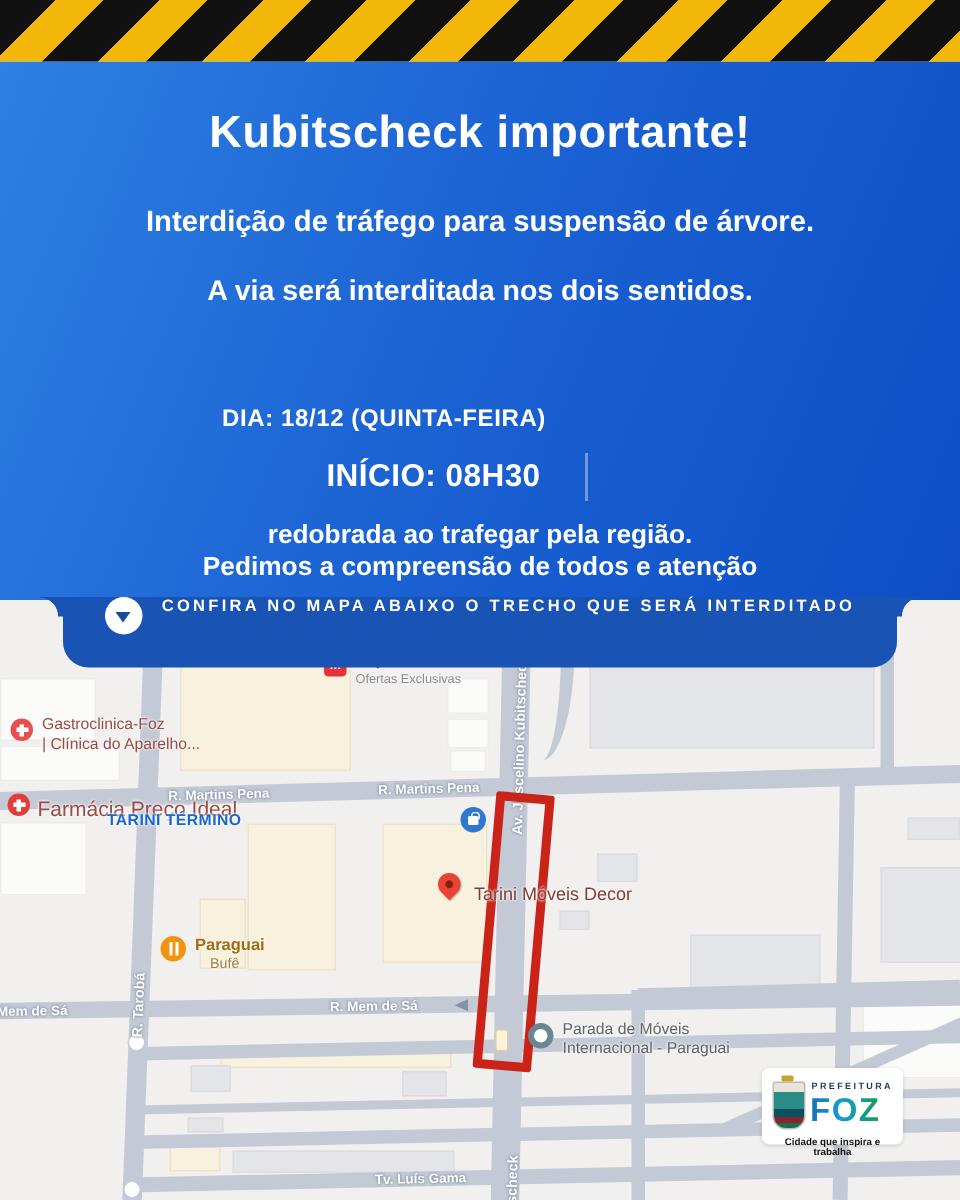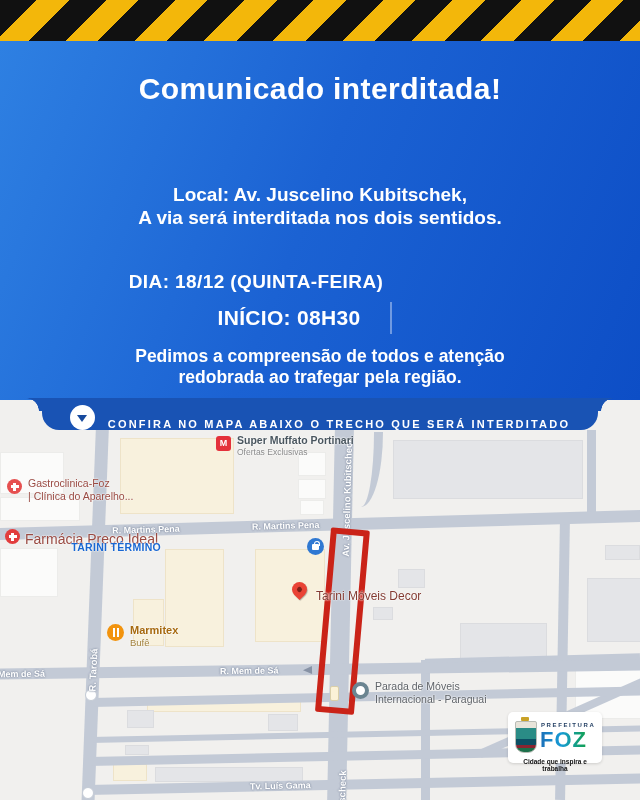--- a/index.html
+++ b/index.html
@@ -11,29 +11,29 @@
     background:repeating-linear-gradient(135deg,#111 0 26px,#f3b70a 26px 49px);}
 
   
   #panel{position:absolute;left:0;top:41px;width:640px;height:359px;
     background:linear-gradient(112deg,#2e80e2 0%,#1b62d3 48%,#0d4ec6 100%);
     color:#fff;text-align:center;}
   .ttl{position:absolute;left:0;width:640px;top:31px;font-size:30px;font-weight:800;letter-spacing:.4px;}
   .sub{position:absolute;left:0;width:640px;top:96px;font-size:19.5px;font-weight:600;}
   .loc{position:absolute;left:0;width:640px;top:142px;font-size:19px;font-weight:700;line-height:23px;}
   .loc .strong{font-weight:800;}
-  .day{position:absolute;left:0;width:512px;top:230px;font-size:19px;font-weight:800;letter-spacing:.4px;}
+  .day{position:absolute;left:0;width:512px;top:230px;font-size:16px;font-weight:800;letter-spacing:.4px;}
   .times{position:absolute;left:0;width:640px;top:261px;display:flex;justify-content:center;align-items:center;}
   .times .cell{font-size:21px;font-weight:800;letter-spacing:.3px;}
   .times .vdiv{width:2px;height:32px;background:#6f9ae2;margin:0 30px;}
   .plea{position:absolute;left:0;width:640px;top:305px;font-size:17.5px;font-weight:800;line-height:21px;}
 
   
-  #tab{position:absolute;left:42px;top:398px;width:556px;height:32px;background:#1953b4;
-    border-radius:0 0 17px 17px;display:flex;align-items:flex-end;justify-content:center;gap:13px;z-index:40;}
+  #tab{position:absolute;left:42px;top:398px;width:556px;height:47px;background:#1953b4;
+    border-radius:0 0 17px 17px;display:flex;align-items:flex-start;justify-content:center;gap:13px;z-index:40;}
   .fillet{position:absolute;top:398px;width:16px;height:13px;z-index:40;}
   #fillet-l{left:26px;background:radial-gradient(circle 13px at 0 100%,transparent 12.5px,#1953b4 13px);}
   #fillet-r{left:598px;background:radial-gradient(circle 13px at 100% 100%,transparent 12.5px,#1953b4 13px);}
   #tab .circ{width:25px;height:25px;border-radius:50%;background:#fff;display:flex;align-items:center;justify-content:center;flex:0 0 auto;}
   #tab .tri{width:0;height:0;border-left:5px solid transparent;border-right:5px solid transparent;border-top:7px solid #174a9e;margin-top:2px;}
   #tab .btxt{color:#fff;font-size:11px;font-weight:600;letter-spacing:2.2px;white-space:nowrap;}
 
   
   #map{position:absolute;left:0;top:398px;width:640px;height:402px;overflow:hidden;background:#f1f0ee;}
   .bld{position:absolute;}
@@ -81,21 +81,21 @@
   #poi-tarini-store .hdl{position:absolute;left:6.5px;top:3px;width:4px;height:4px;border:1.5px solid #fff;border-bottom:none;border-radius:3px 3px 0 0;}
   #poi-decor{left:292px;top:184px;}
   .pin{position:absolute;left:0;top:0;width:15px;height:15px;background:#e94335;border-radius:50% 50% 50% 0;
     transform:rotate(-45deg);box-shadow:0 1px 1px rgba(0,0,0,.3);}
   .pin:after{content:"";position:absolute;left:5px;top:5px;width:5px;height:5px;border-radius:50%;background:#7d2018;}
   #poi-decor .n{position:absolute;left:24px;top:7px;font-size:12px;color:#833b32;}
   #poi-marmitex{left:107px;top:226px;}
   #poi-marmitex .cicon{background:#f2930d;position:absolute;left:0;top:0;width:17px;height:17px;}
   #poi-marmitex .fk{position:absolute;left:6px;top:4px;width:2px;height:9px;background:#fff;box-shadow:4px 0 0 #fff;}
   #poi-marmitex .n{position:absolute;left:23px;top:0;font-size:11px;font-weight:600;color:#a6690e;}
-  #poi-marmitex .s{position:absolute;left:23px;top:13px;font-size:9.5px;color:#a1803d;}
+  #poi-marmitex .s{position:absolute;left:33px;top:13px;font-size:9.5px;color:#a1803d;}
   #poi-bus{left:352px;top:282px;}
   #poi-bus .stop{position:absolute;left:0;top:2px;width:9px;height:9px;border-radius:50%;background:#fff;border:4px solid #6b8591;}
   #poi-bus .n{position:absolute;left:23px;top:0;font-size:10.5px;color:#5f6368;line-height:13px;}
 
   
   #logo{position:absolute;left:508px;top:314px;width:94px;height:51px;background:#fff;border-radius:5px;
     box-shadow:0 1px 3px rgba(0,0,0,.15);z-index:20;}
   #logo .crest{position:absolute;left:7px;top:9px;width:20px;height:30px;border-radius:2px 2px 9px 9px;
     background:linear-gradient(180deg,#e8e4da 0 20%,#2a8c86 20% 58%,#0c4f63 58% 76%,#8a2430 76% 88%,#1c6f4a 88%);
     border:1px solid #b9bcb6;}
@@ -191,51 +191,51 @@
         </span>
     </div>
     <div class="poi" id="poi-decor">
       <span class="pin"></span>
       <span class="n txt">Tarini Móveis Decor</span>
     </div>
     <div class="poi" id="poi-marmitex">
       <span class="cicon">
           <span class="fk"></span>
         </span>
-      <span class="n txt">Marmitex</span>
+      <span class="n txt">Paraguai</span>
       <span class="s txt">Bufê</span>
     </div>
     <div class="poi" id="poi-bus">
       <span class="stop"></span>
       <span class="n txt"><span>Parada de Móveis</span><br><span>Internacional - Paraguai</span></span>
     </div>
 
     <div id="logo">
       <span class="crown"></span>
       <span class="crest"></span>
       <span class="org">PREFEITURA</span>
       <span class="brand">FOZ</span>
       <span class="tag">Cidade que inspira e trabalha</span>
     </div>
   </div>
 
   <div id="panel">
-    <div class="ttl">Comunicado interditada!</div>
+    <div class="ttl">Kubitscheck importante!</div>
+    <div class="sub">Interdição de tráfego para suspensão de árvore.</div>
     <div class="loc">
-      <div>Local: Av. Juscelino Kubitschek,</div>
       <div class="strong">A via será interditada nos dois sentidos.</div>
     </div>
     <div class="day">DIA: 18/12 (QUINTA-FEIRA)</div>
     <div class="times">
       <span class="cell">INÍCIO: 08H30</span>
       <span class="vdiv"></span>
     </div>
     <div class="plea">
+      <div>redobrada ao trafegar pela região.</div>
       <div>Pedimos a compreensão de todos e atenção</div>
-      <div>redobrada ao trafegar pela região.</div>
     </div>
   </div>
 
   <div id="hazard"></div>
 
   <div class="fillet" id="fillet-l"></div>
   <div class="fillet" id="fillet-r"></div>
   <div id="tab">
     <span class="circ">
         <span class="tri"></span>

